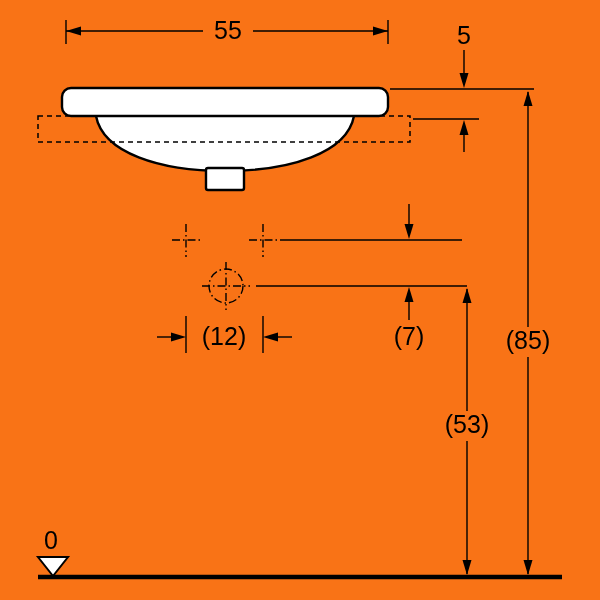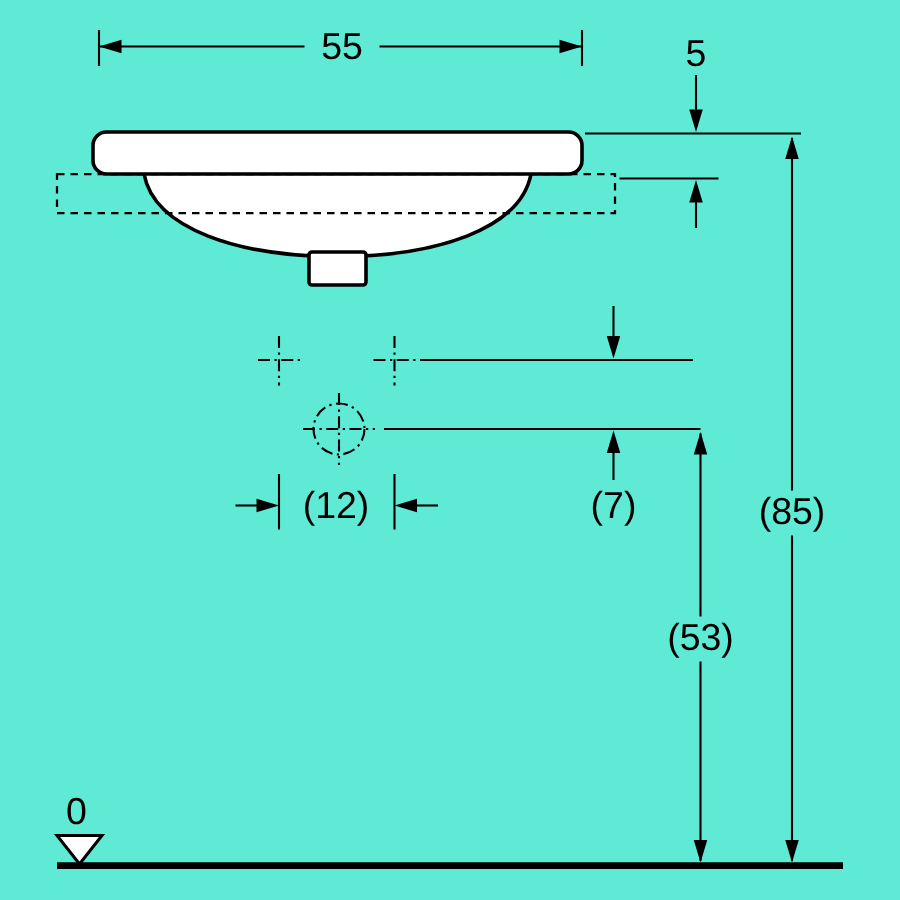--- a/index.html
+++ b/index.html
@@ -5,21 +5,21 @@
   html, body {
     margin: 0;
     padding: 0;
     background: #ffffff;
     font-family: "Liberation Sans", sans-serif;
   }
   .canvas {
     width: 600px;
     height: 600px;
     position: relative;
-    background: #5eead4;
+    background: #f97316;
     overflow: hidden;
   }
   svg {
     display: block;
   }
   .thin  { stroke: #000; stroke-width: 1.4; fill: none; }
   .main  { stroke: #000; stroke-width: 2.4; fill: none; }
   .mainw { stroke: #000; stroke-width: 2.4; fill: #fff; }
   .dash  { stroke: #000; stroke-width: 1.5; fill: none; stroke-dasharray: 5 4; }
   .cline { stroke: #000; stroke-width: 1.4; fill: none; stroke-dasharray: 8 3 1.5 3; }

